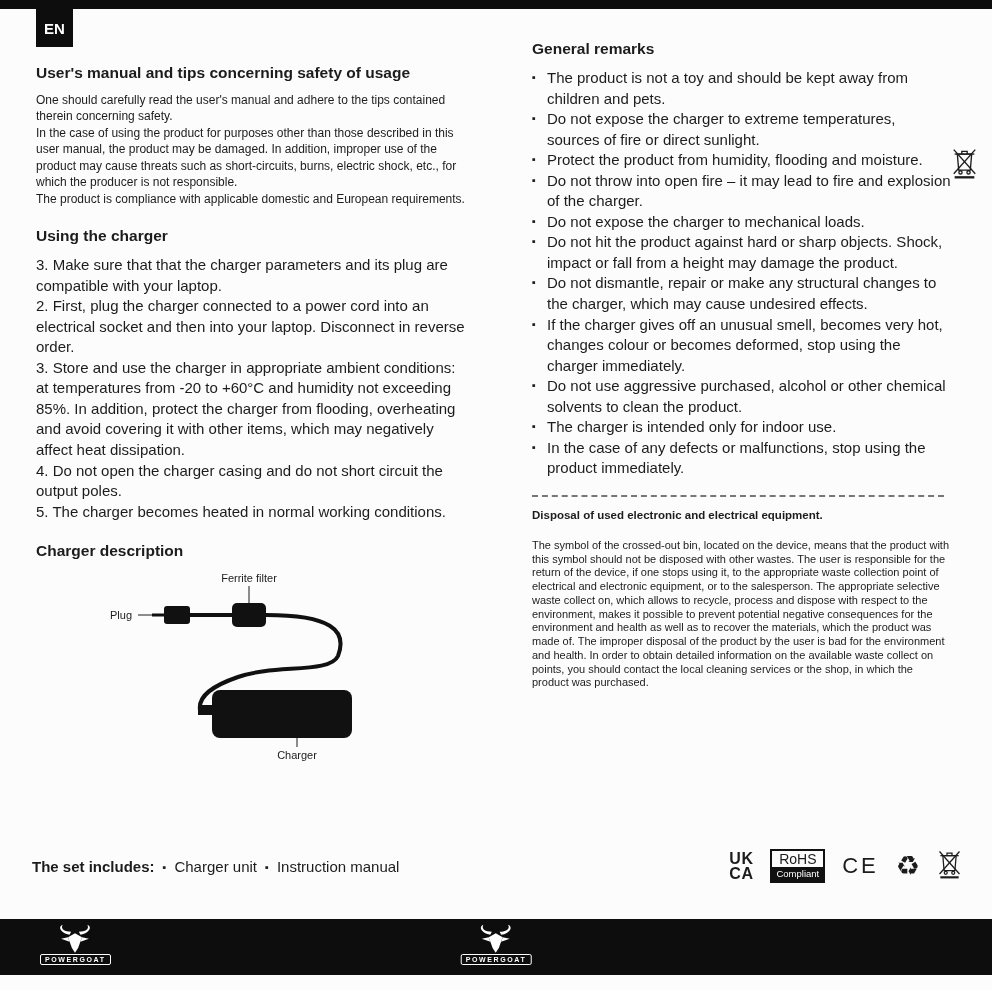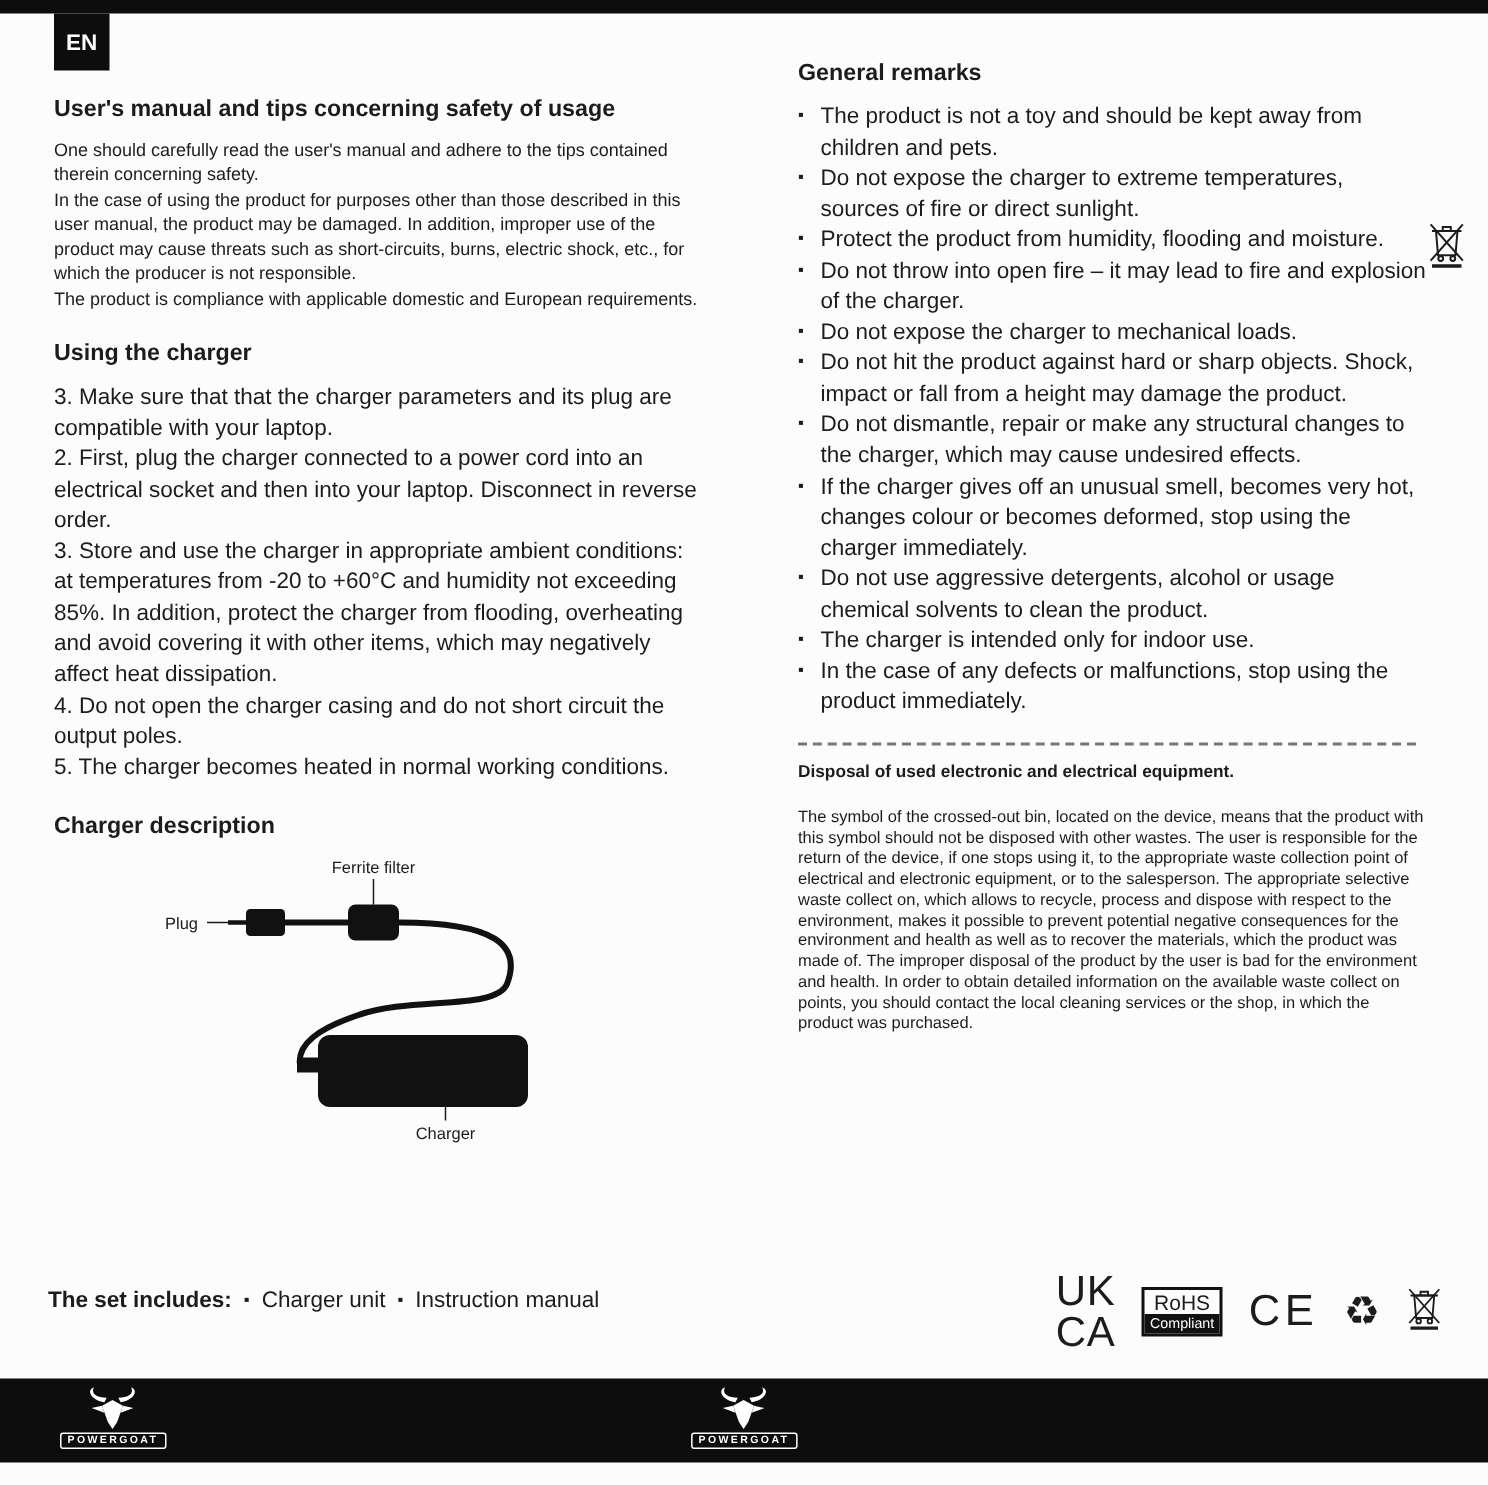--- a/index.html
+++ b/index.html
@@ -50,25 +50,25 @@
     position: absolute; left: 32px; top: 858px;
     display: flex; align-items: center; gap: 8px; font-size: 15px;
   }
   .set-line .lbl { font-weight: bold; }
   .set-line .blt { font-size: 11px; padding-top: 1px; }
 
   .marks {
     position: absolute; right: 30px; top: 848px;
     display: flex; align-items: center; gap: 17px;
   }
-  .ukca { font-weight: normal; font-size: 28px; line-height: 0.95; letter-spacing: 0.5px; white-space: pre-line; }
+  .ukca { font-weight: bold; font-size: 16px; line-height: 0.95; letter-spacing: 0.5px; white-space: pre-line; }
   .rohs { border: 2px solid #111; text-align: center; }
   .rohs-top { font-weight: normal; font-size: 14px; padding: 0 6px; line-height: 1.15; text-align: center; }
   .rohs-bottom { background: #111; color: #fff; font-size: 9.5px; padding: 1px 4px; line-height: 1.2; }
-  .ce-mark { font-size: 29px; letter-spacing: 3px; font-weight: normal; }
+  .ce-mark { font-size: 22px; letter-spacing: 3px; font-weight: normal; }
   .recycle-mark { font-size: 27px; line-height: 1; }
 
   .footer-bar { position: absolute; left: 0; right: 0; top: 919px; height: 56px; background: #0d0d0d; }
   .logo { position: absolute; top: 5px; display: flex; flex-direction: column; align-items: center; color: #fff; }
   .logo-left { left: 40px; }
   .logo-center { left: 50%; transform: translateX(-50%); }
   .logo .brand {
     font-size: 7px; letter-spacing: 1.6px; font-weight: bold;
     border: 1px solid #fff; border-radius: 2px;
     padding: 1px 4px; margin-top: -5px; background: #0d0d0d;
@@ -171,21 +171,21 @@
         <li>
             <span class="blt">▪</span>
             <span>Do not dismantle, repair or make any structural changes to the charger, which may cause undesired effects.</span>
           </li>
         <li>
             <span class="blt">▪</span>
             <span>If the charger gives off an unusual smell, becomes very hot, changes colour or becomes deformed, stop using the charger immediately.</span>
           </li>
         <li>
             <span class="blt">▪</span>
-            <span>Do not use aggressive detergents, alcohol or usage chemical solvents to clean the product.</span>
+            <span>Do not use aggressive purchased, alcohol or other chemical solvents to clean the product.</span>
           </li>
         <li>
             <span class="blt">▪</span>
             <span>The charger is intended only for indoor use.</span>
           </li>
         <li>
             <span class="blt">▪</span>
             <span>In the case of any defects or malfunctions, stop using the product immediately.</span>
           </li>
       </ul>

